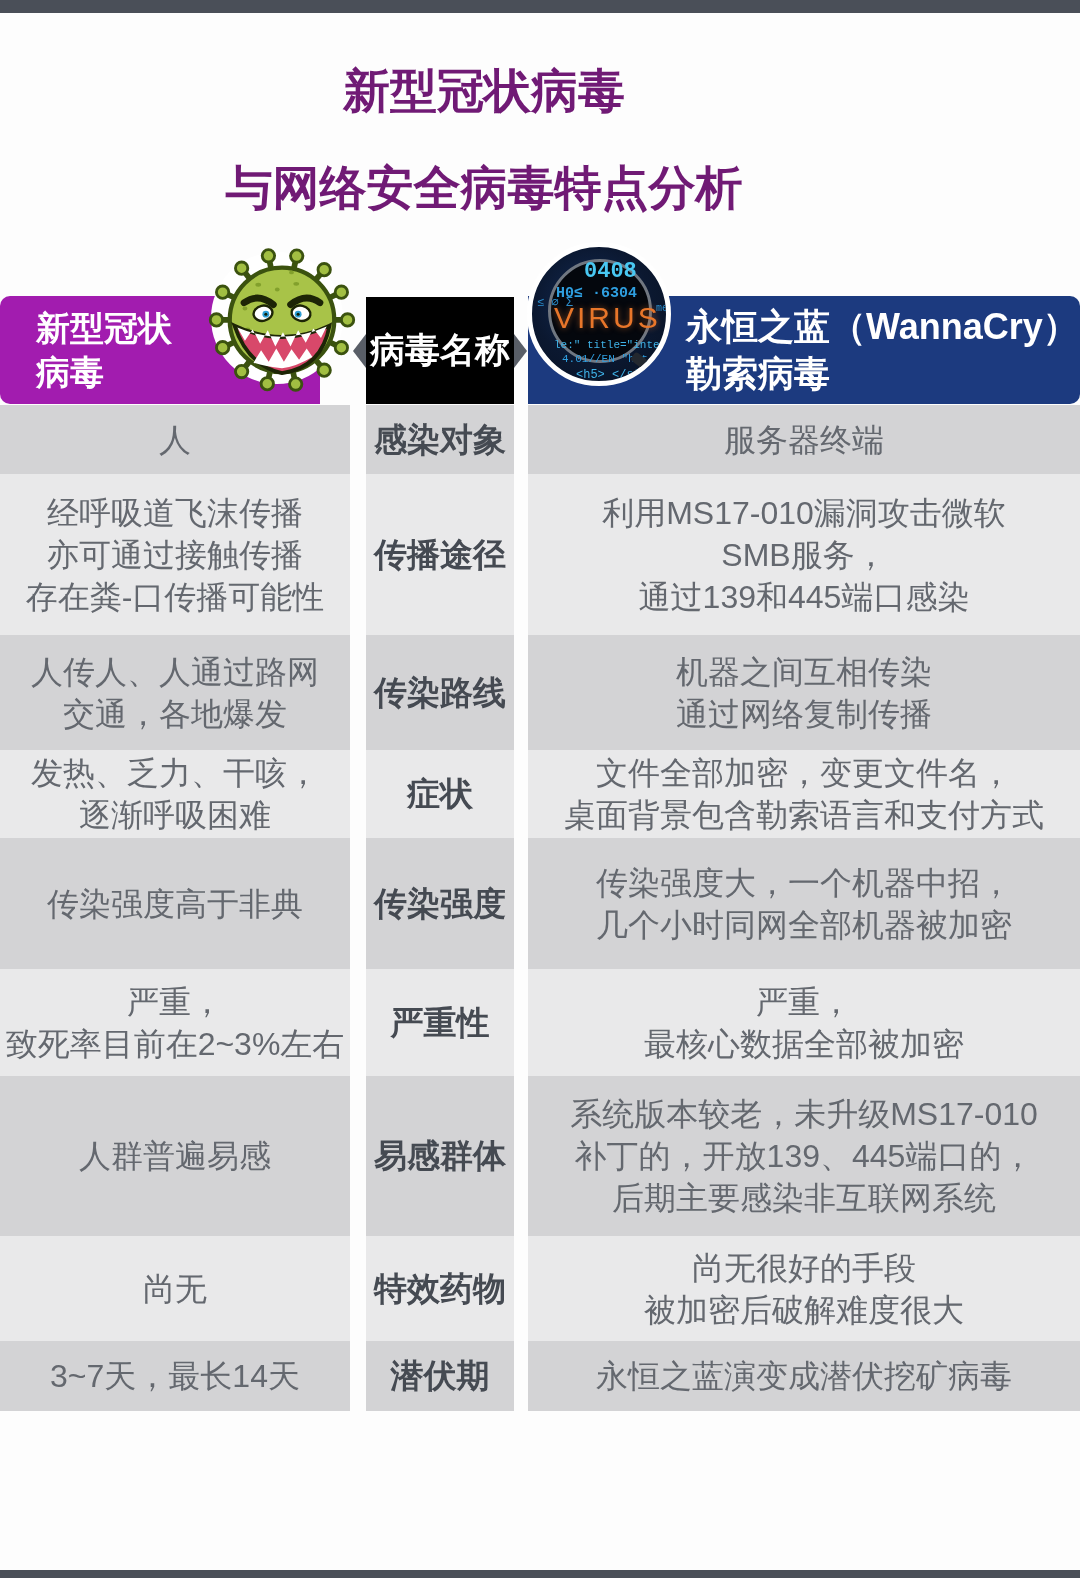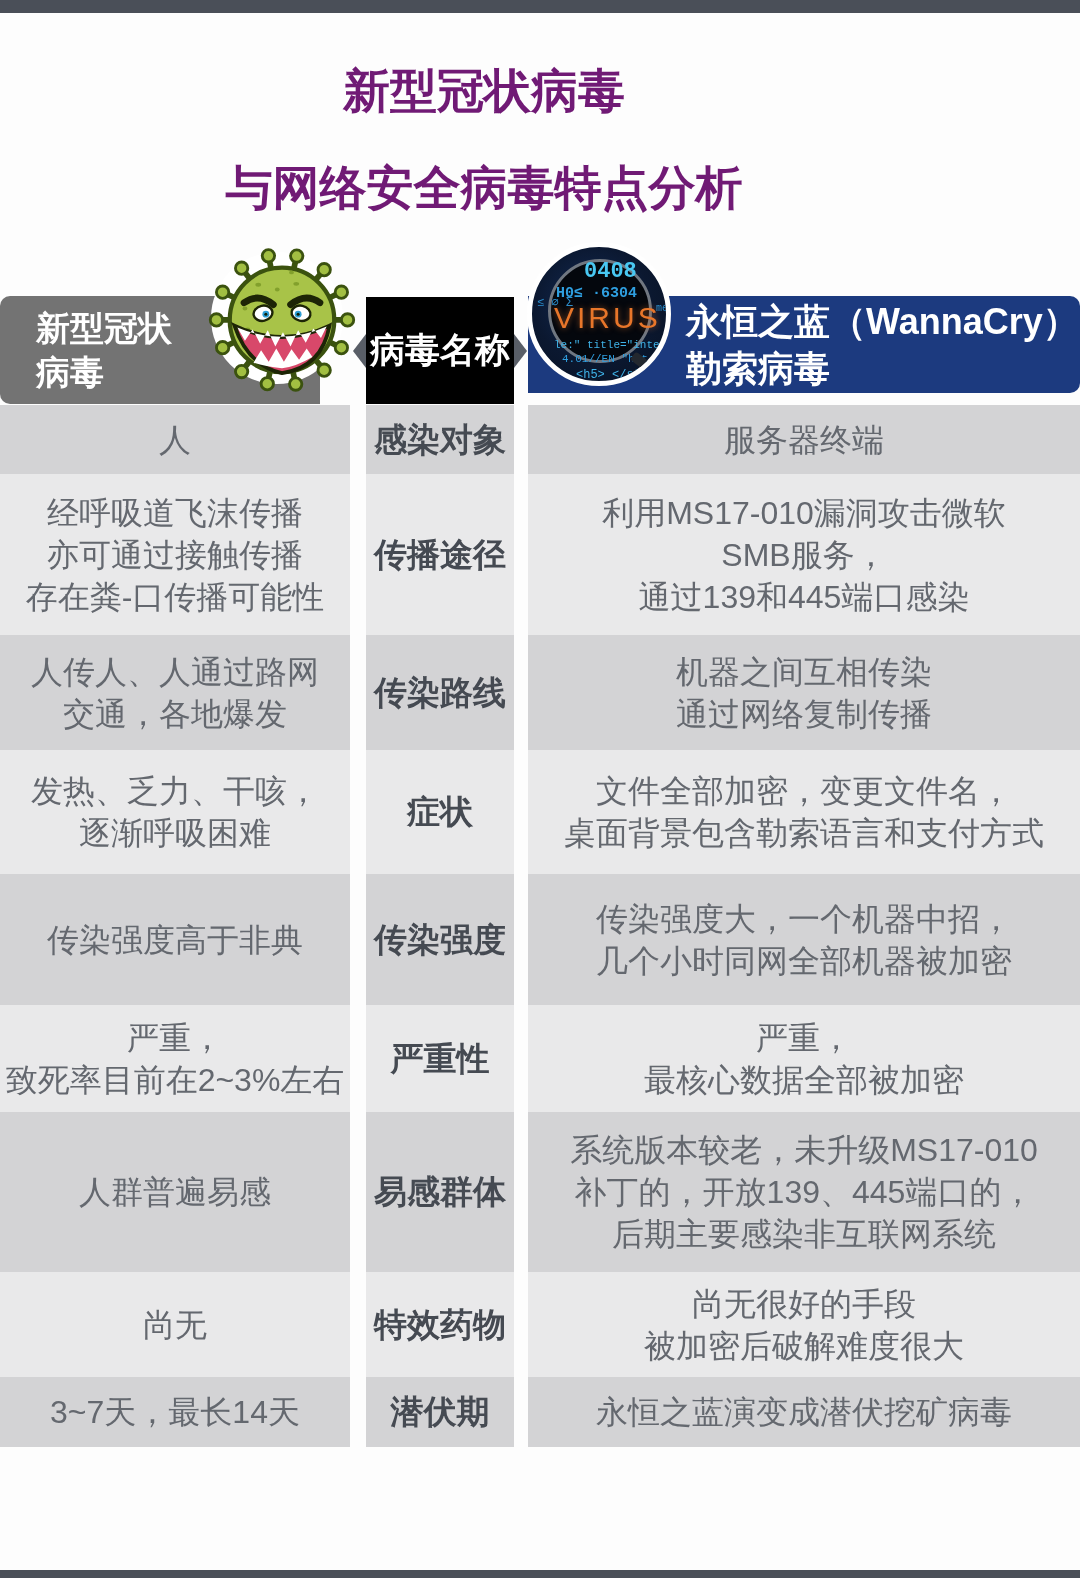--- a/index.html
+++ b/index.html
@@ -12,21 +12,21 @@
 
   .title{
     position:absolute;left:0;top:42px;width:968px;text-align:center;
     color:#701a75;font-size:47px;line-height:97px;font-weight:700;
   }
   .title .heavy{font-weight:900;}
 
   
   .head-left{
     position:absolute;left:0;top:296px;width:320px;height:108px;
-    background:#737373;border-radius:10px 0 0 10px;
+    background:#a21caf;border-radius:10px 0 0 10px;
     display:flex;align-items:center;
     color:#ffffff;font-size:34px;line-height:44px;font-weight:700;
     white-space:pre-line;padding-left:36px;box-sizing:border-box;
   }
   .white-disc{
     position:absolute;left:211px;top:252px;width:132px;height:132px;
     border-radius:50%;background:#ffffff;
   }
   .cartoon{position:absolute;left:206px;top:242px;width:152px;height:152px;}
 
@@ -40,21 +40,21 @@
     border-top:17px solid transparent;border-bottom:17px solid transparent;
     border-right:13px solid #595e67;
   }
   .ribbon::after{
     content:"";position:absolute;right:-13px;top:50%;transform:translateY(-50%);
     border-top:17px solid transparent;border-bottom:17px solid transparent;
     border-left:13px solid #595e67;
   }
 
   .head-right{
-    position:absolute;left:528px;top:296px;width:552px;height:97px;
+    position:absolute;left:528px;top:296px;width:552px;height:108px;
     background:#1c3a7f;border-radius:0 10px 10px 0;
     display:flex;align-items:center;
     color:#ffffff;font-size:36px;line-height:47px;font-weight:700;
     white-space:pre-line;padding-left:158px;box-sizing:border-box;
   }
 
   
   .photo{
     position:absolute;left:527px;top:242px;width:144px;height:144px;
     border-radius:50%;background:radial-gradient(circle at 45% 42%,#132b57 0%,#0b1830 55%,#081122 100%);
@@ -223,21 +223,21 @@
   <div class="row dark" style="height:115px">
     <div class="cell c-left">人传人、人通过路网
 交通，各地爆发</div>
     <div class="gap g1"></div>
     <div class="cell c-mid">传染路线</div>
     <div class="gap g2"></div>
     <div class="cell c-right">机器之间互相传染
 通过网络复制传播</div>
   </div>
 
-  <div class="row light" style="height:124px">
+  <div class="row light" style="height:88px">
     <div class="cell c-left">发热、乏力、干咳，
 逐渐呼吸困难</div>
     <div class="gap g1"></div>
     <div class="cell c-mid">症状</div>
     <div class="gap g2"></div>
     <div class="cell c-right">文件全部加密，变更文件名，
 桌面背景包含勒索语言和支付方式</div>
   </div>
 
   <div class="row dark" style="height:131px">

